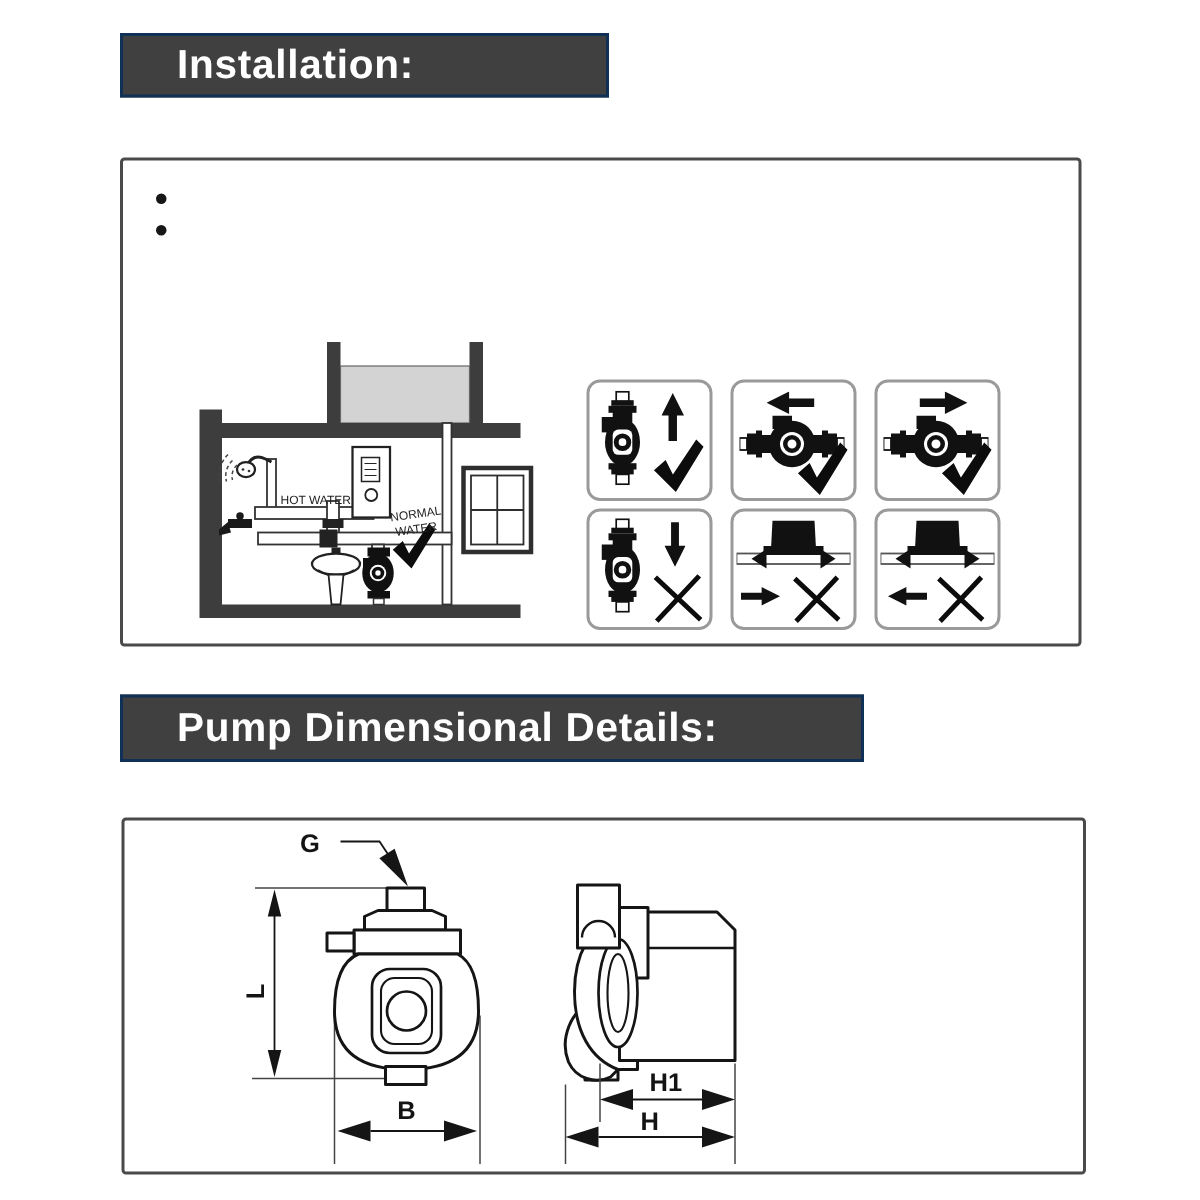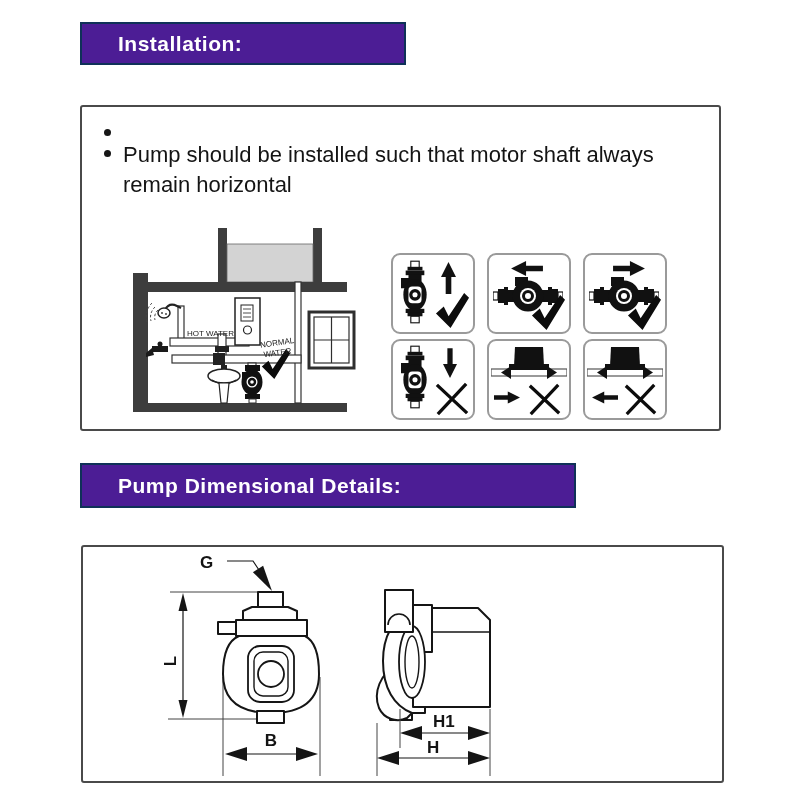--- a/index.html
+++ b/index.html
@@ -2,22 +2,22 @@
 <html><head>
 <meta charset="utf-8">
 <style>
   html,body{margin:0;padding:0;}
   body{
     width:800px;height:800px;position:relative;background:#ffffff;
     font-family:"Liberation Sans", sans-serif;overflow:hidden;
   }
   .hdr{
     position:absolute;left:80px;width:326px;height:43px;
-    background:#4c1d95;border:2px solid #0f3158;box-sizing:border-box;
-    color:#fff;font-weight:bold;font-size:21px;line-height:39px;
+    background:#404040;border:2px solid #0f3158;box-sizing:border-box;
+    color:#fff;font-weight:bold;font-size:27px;line-height:39px;
     padding-left:36px;letter-spacing:.5px;
   }
   #hdr1{top:22px;}
   #hdr2{top:463px;width:496px;height:45px;line-height:41px;}
   .frame{
     position:absolute;background:#fff;border:2px solid #4a4a4a;box-sizing:border-box;border-radius:3px;
   }
   #box1{left:80px;top:105px;width:641px;height:326px;}
   #box2{left:81px;top:545px;width:643px;height:238px;}
   .bullets{position:absolute;left:104px;top:119px;width:600px;}
@@ -109,24 +109,20 @@
 </div>
 
 <div class="frame" id="box1"></div>
 
 <div class="bullets">
   <div class="bullet-row">
     <span class="dot"></span>
   </div>
   <div class="bullet-row">
     <span class="dot"></span>
-    <div class="bullet-text">
-      <div>Pump should be installed such that motor shaft always</div>
-      <div>remain horizontal</div>
-    </div>
   </div>
 </div>
 
 <svg id="houseSvg" width="245" height="200" viewBox="0 0 245 200">
 
   <rect class="wall" x="8" y="51" width="15" height="139"></rect>
   <rect class="wall" x="93" y="6" width="9" height="54"></rect>
   <rect class="wall" x="188" y="6" width="9" height="54"></rect>
   <rect x="102" y="22" width="86" height="38" fill="#d3d3d3" stroke="#666" stroke-width="0.8"></rect>
   <rect class="wall" x="23" y="60" width="199" height="10"></rect>

